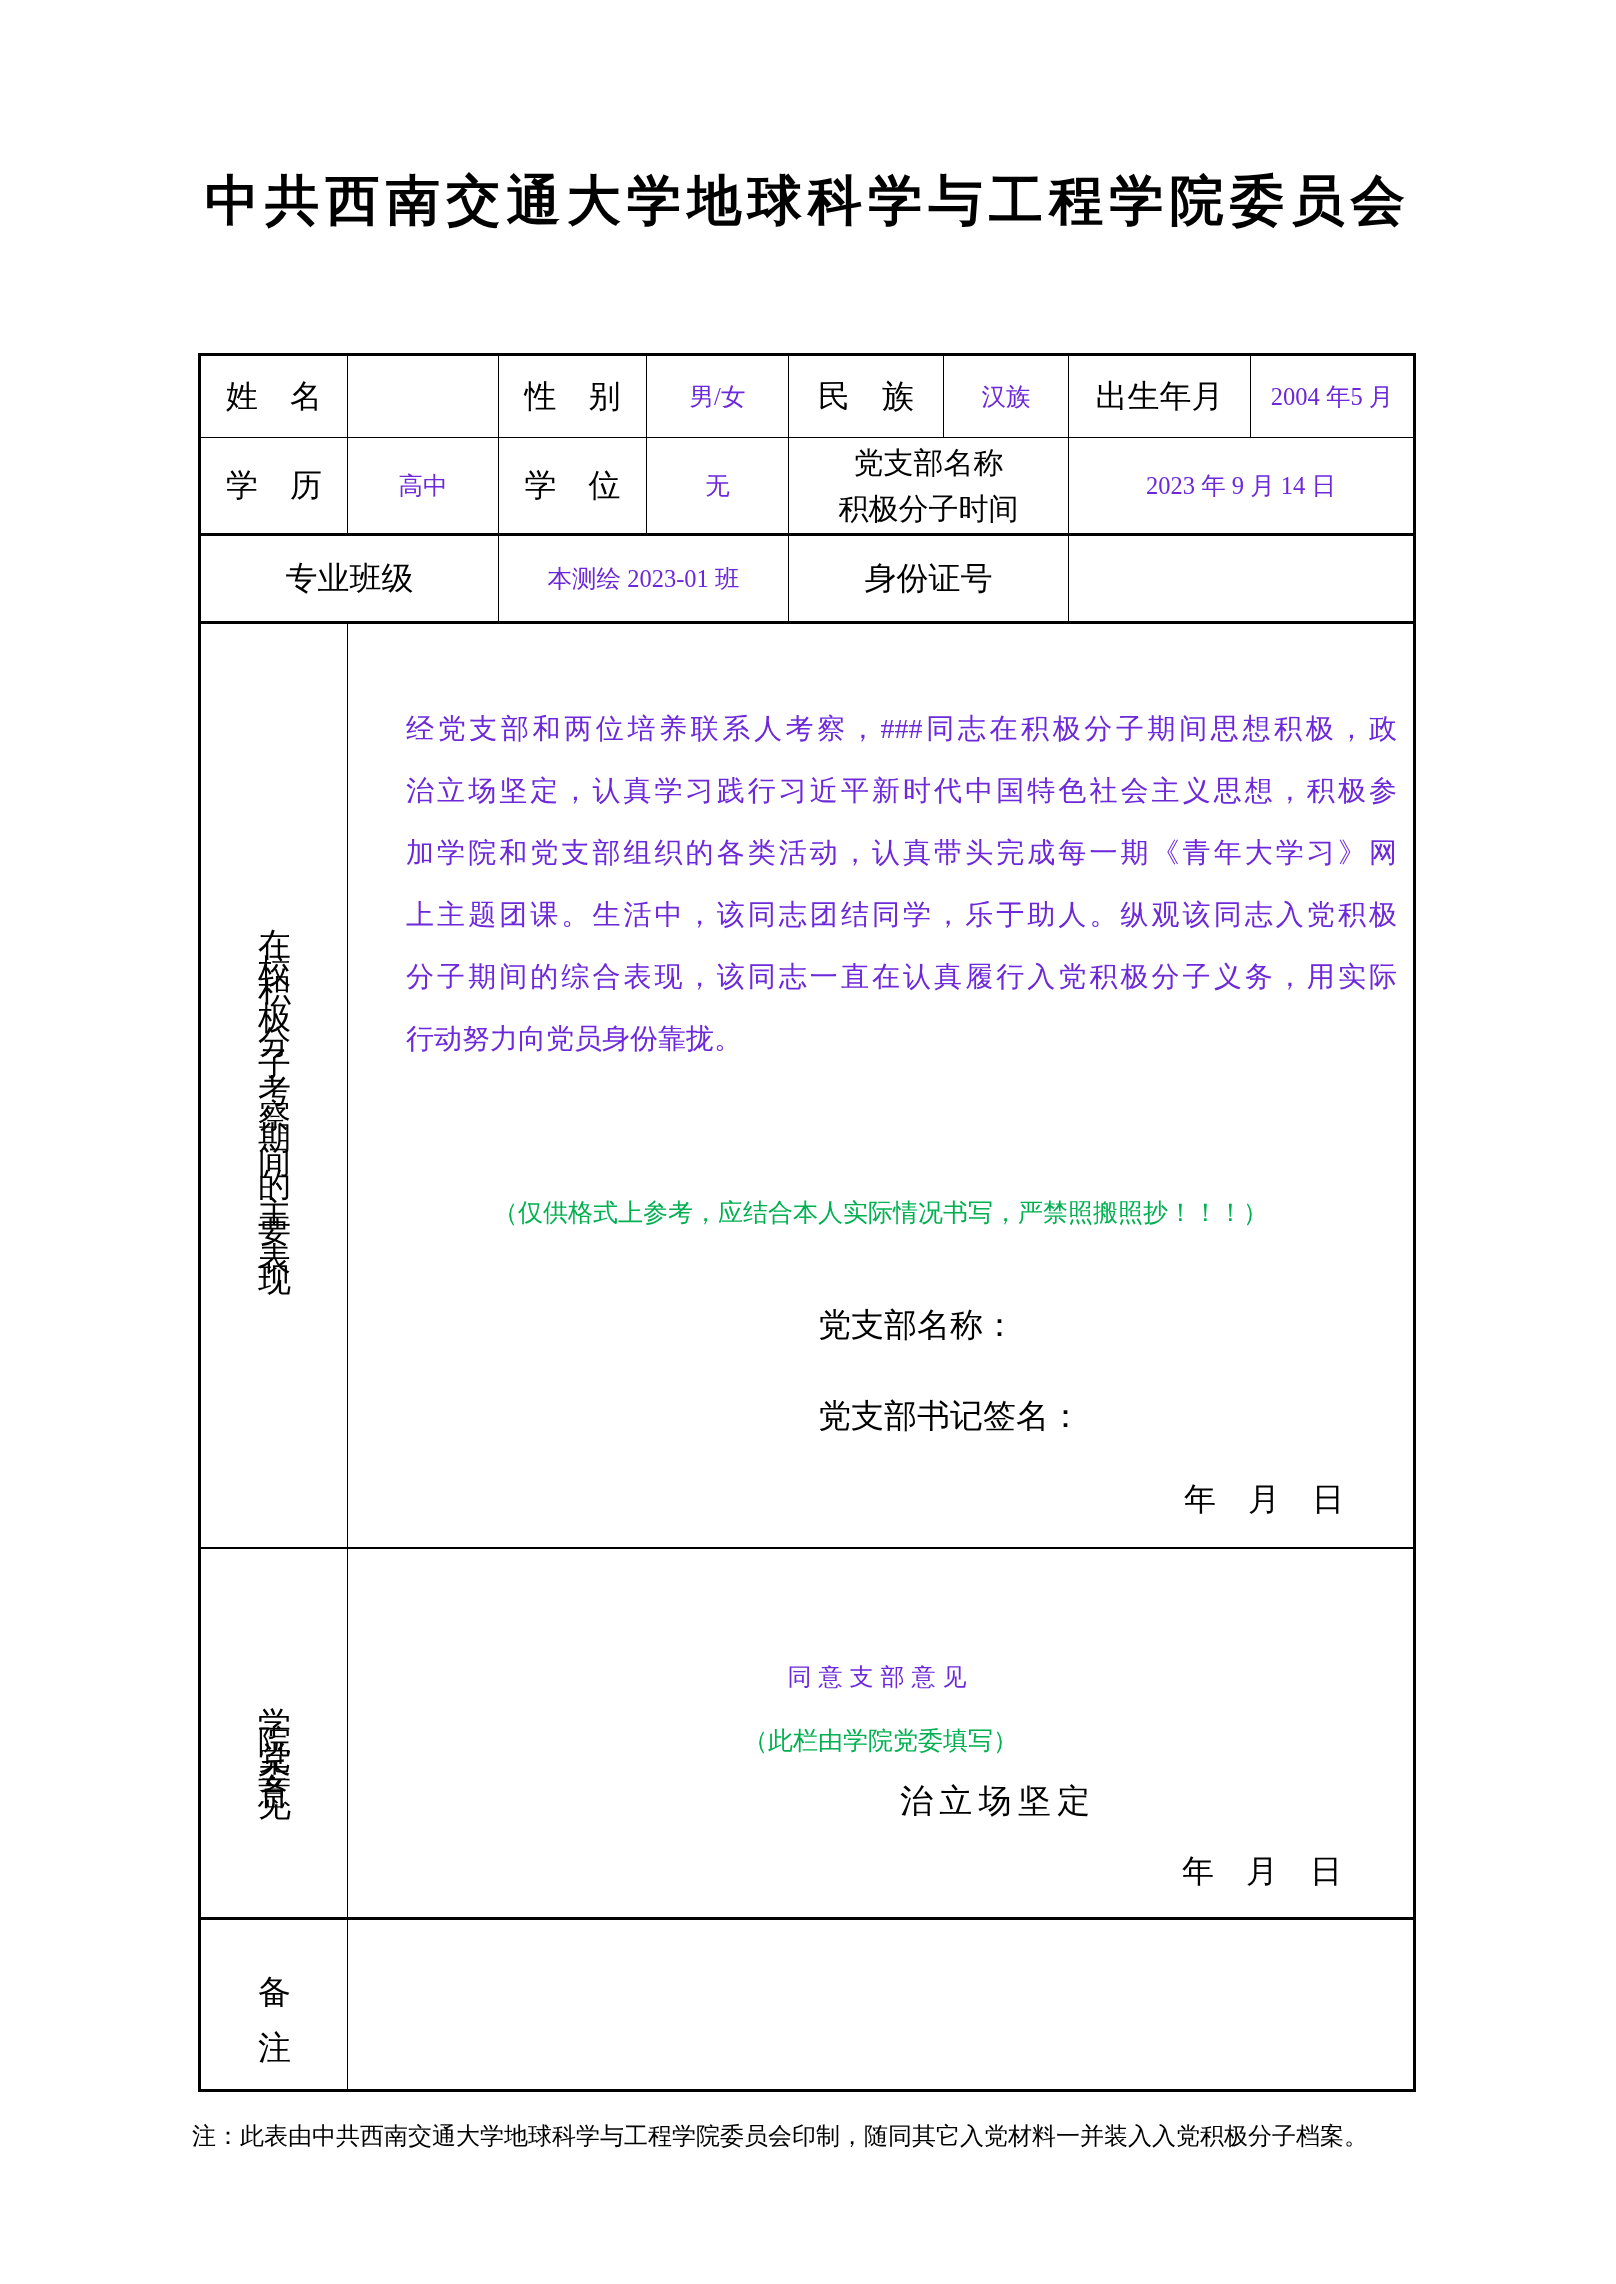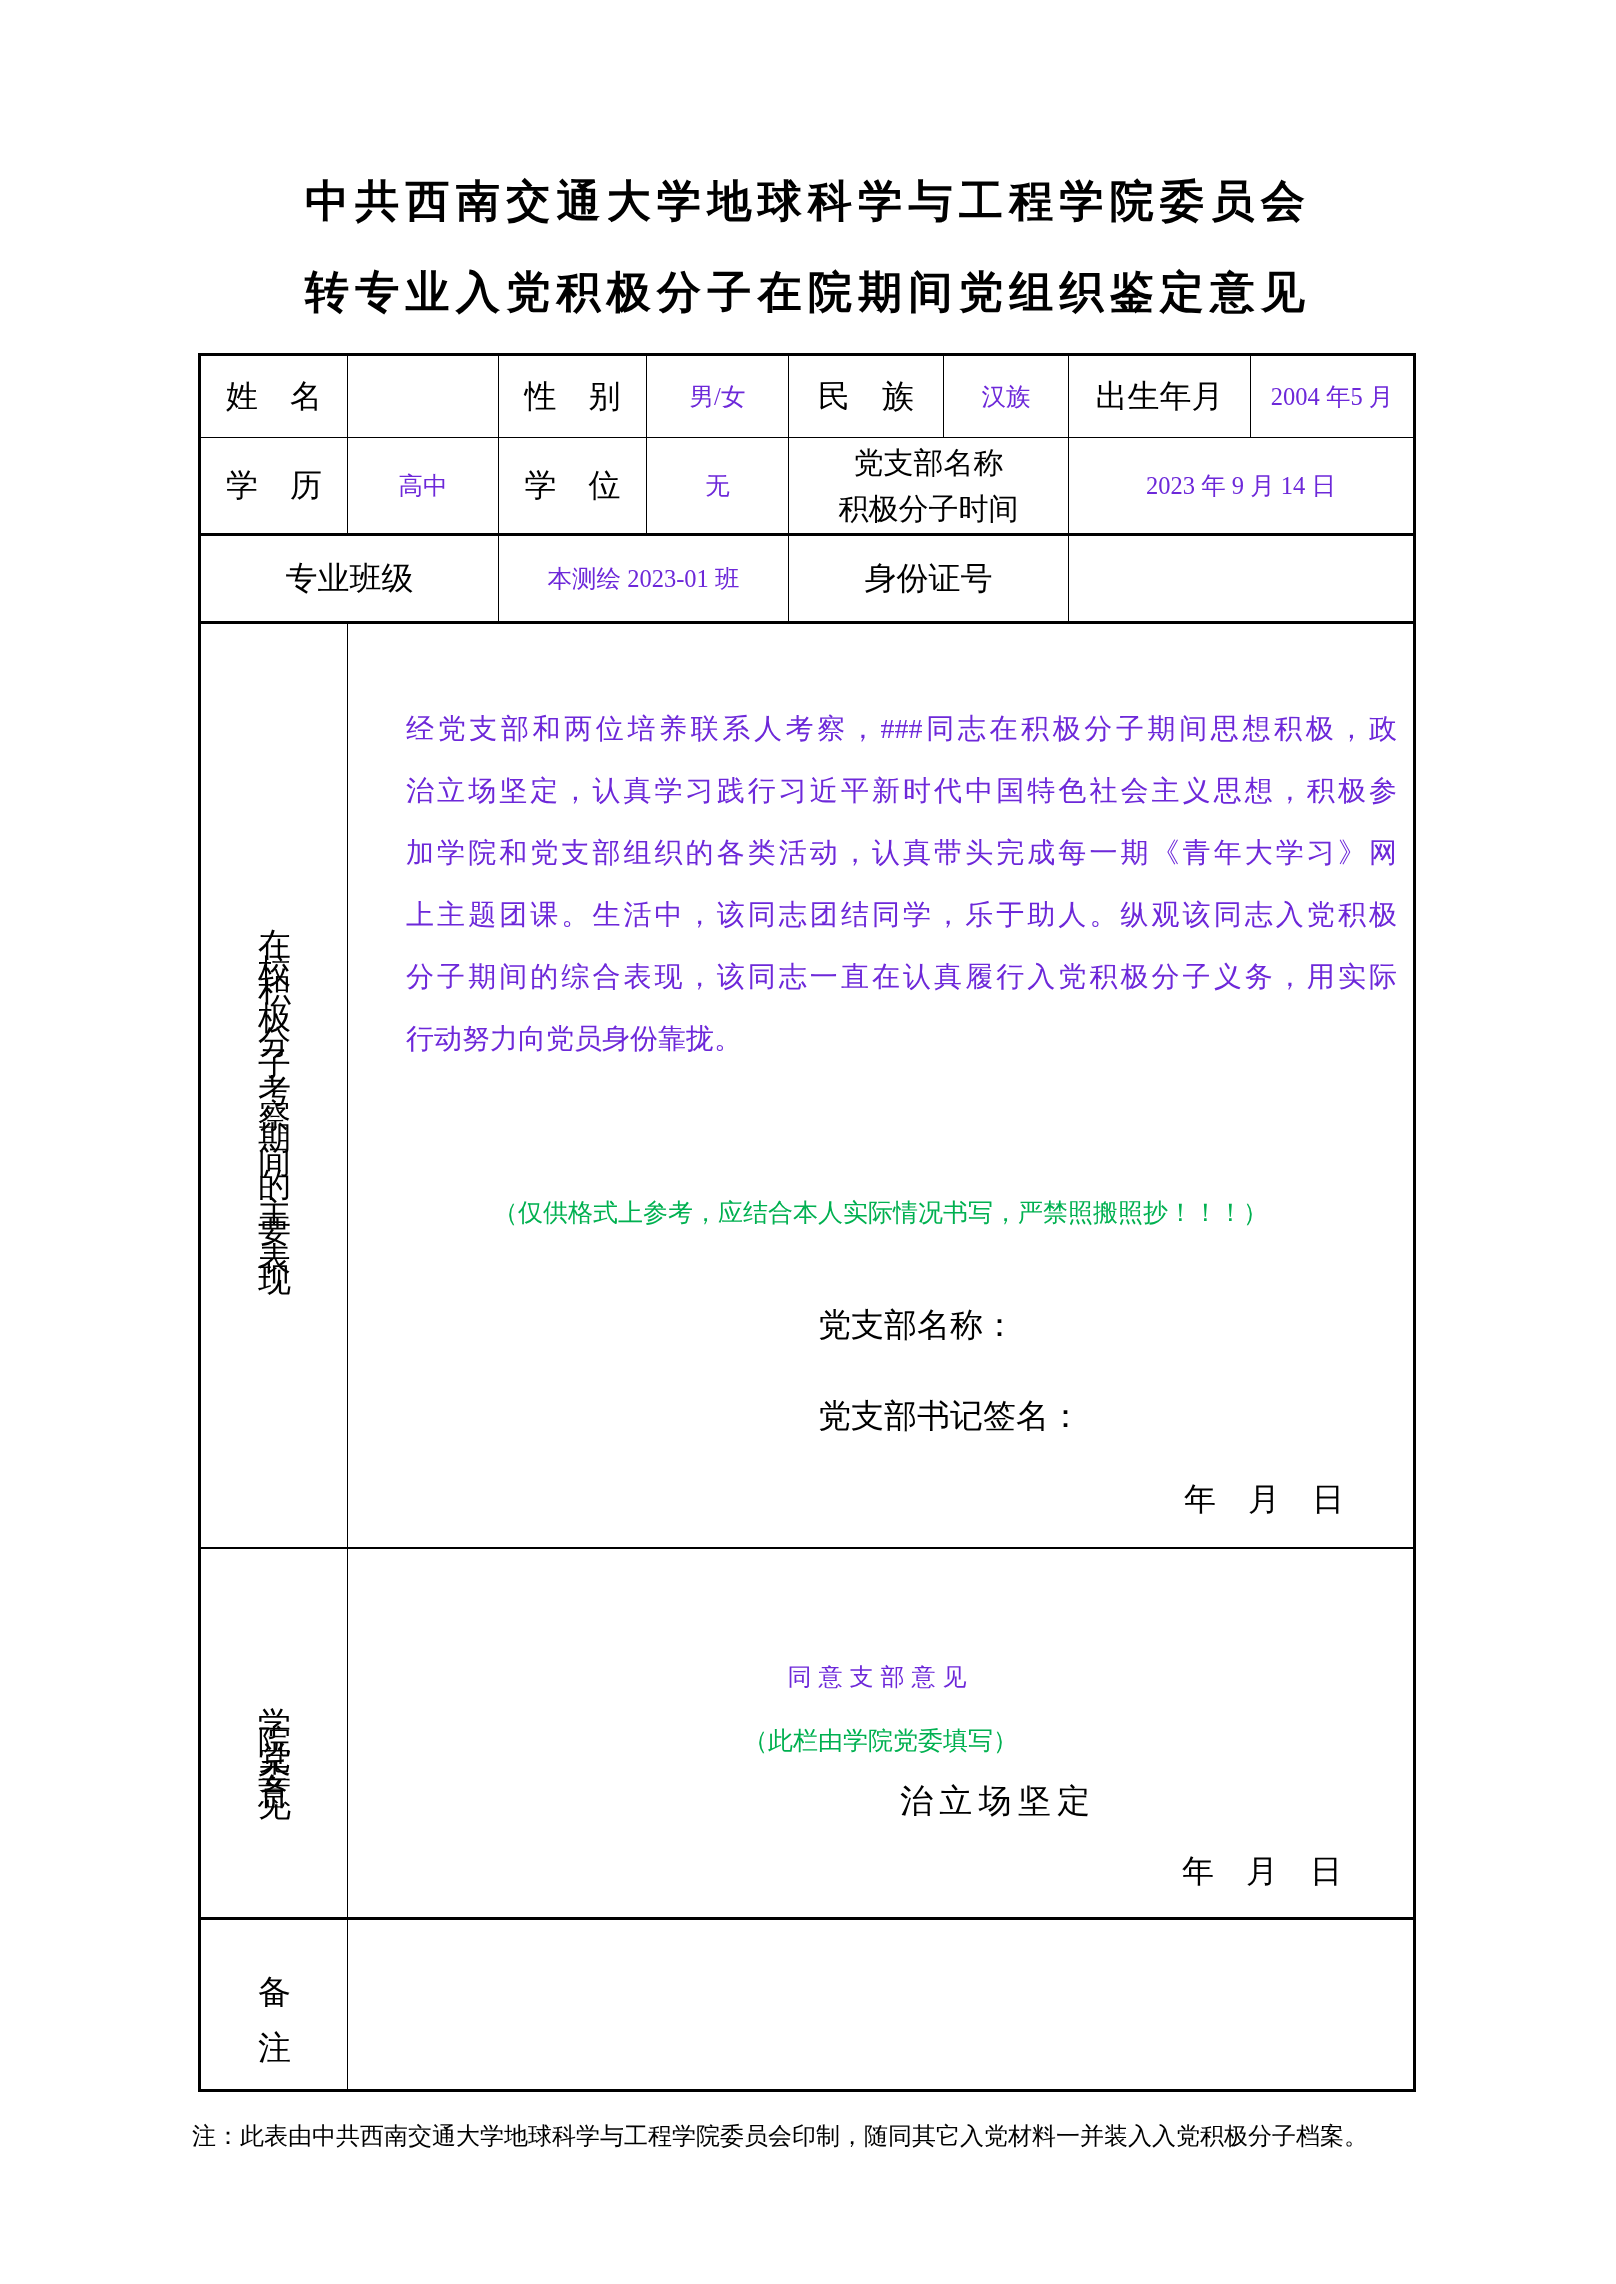--- a/index.html
+++ b/index.html
@@ -3,21 +3,21 @@
 <meta charset="utf-8">
 <style>
   * { margin:0; padding:0; box-sizing:border-box; }
   html,body { background:#ffffff; }
   .page {
     position:relative; width:1616px; height:2284px; background:#fff;
     font-family:"Liberation Serif","DejaVu Serif",serif; color:#000;
     overflow:hidden;
   }
   .title-block { position:absolute; top:178px; left:0; width:1616px; text-align:center; }
-  .title-line { font-size:44px; font-weight:bold; letter-spacing:6.3px; line-height:47px; }
+  .title-line { font-size:54px; font-weight:bold; letter-spacing:6.3px; line-height:47px; }
   .title-line + .title-line { margin-top:44px; }
 
   table.form {
     position:absolute; left:198px; top:353px; width:1214px;
     border-collapse:collapse; table-layout:fixed;
     border:3.2px solid #000;
   }
   table.form td { border:1.6px solid #000; vertical-align:middle; text-align:center; }
   tr.r2 td, tr.r3 td, tr.r5 td { border-bottom-width:3.2px; }
   tr.r4 td { border-bottom-width:2.4px; }
@@ -55,21 +55,20 @@
 
   .footer-note { position:absolute; left:192px; top:2120px; font-size:24px; }
 </style>
 </head>
 <body>
 
 <div class="page">
 
   <div class="title-block">
     <div class="title-line">中共西南交通大学地球科学与工程学院委员会</div>
-    <div class="title-line">转专业入党积极分子在院期间党组织鉴定意见</div>
   </div>
 
   <table class="form">
     <colgroup>
       <col style="width:148px">
         <col style="width:151px">
         <col style="width:148px">
         <col style="width:142px">
       <col style="width:155px">
         <col style="width:125px">

